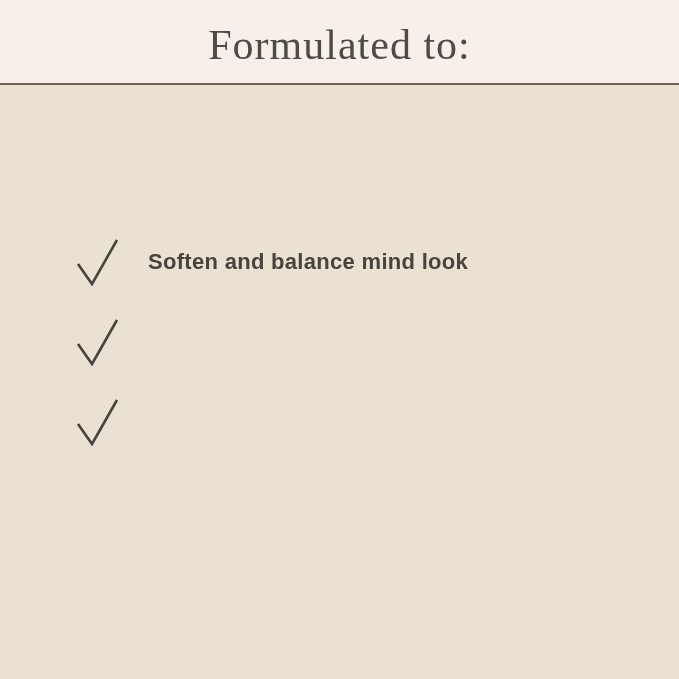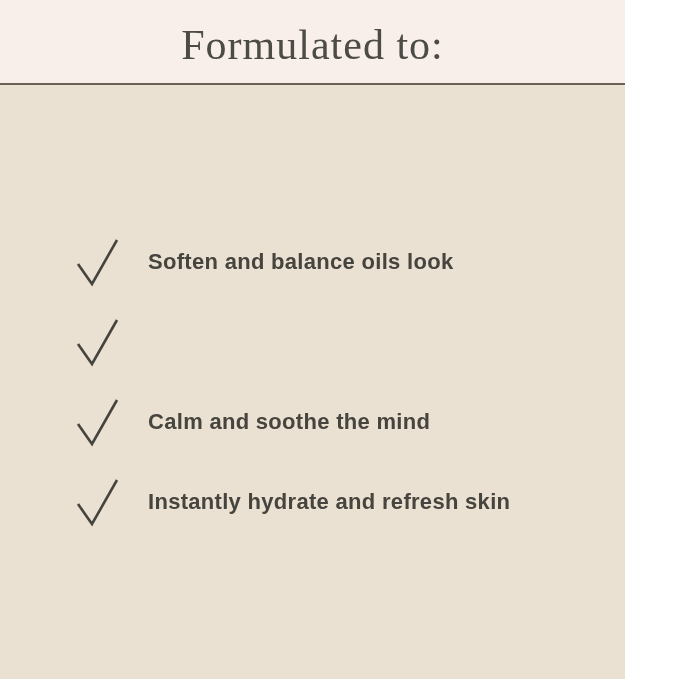--- a/index.html
+++ b/index.html
@@ -5,21 +5,21 @@
   :root {
     --bg-top: #f8efea;
     --bg-bottom: #ebe1d2;
     --divider: #6d6156;
     --heading: #4c4b45;
     --text: #46443e;
   }
   * { margin: 0; padding: 0; box-sizing: border-box; }
   html, body { background: #ffffff; }
   .panel {
-    width: 625px;
+    width: 679px;
     height: 679px;
     overflow: hidden;
     position: relative;
     font-family: "Liberation Sans", sans-serif;
   }
   .header {
     height: 83px;
     background: var(--bg-top);
     display: flex;
     align-items: center;
@@ -82,43 +82,34 @@
   <div class="divider"></div>
 
   <div class="body">
 
     <div class="row">
       <span class="check">
         <svg viewBox="0 0 44 50" fill="none" xmlns="http://www.w3.org/2000/svg">
           <polyline points="3,27 17,47 42,3" stroke="#46443e" stroke-width="2.6" stroke-linecap="butt" stroke-linejoin="miter"></polyline>
         </svg>
       </span>
-      <span class="label">Soften and balance oils look</span>
+      <span class="label">Soften and balance mind look</span>
     </div>
 
     <div class="row">
       <span class="check">
         <svg viewBox="0 0 44 50" fill="none" xmlns="http://www.w3.org/2000/svg">
           <polyline points="3,27 17,47 42,3" stroke="#46443e" stroke-width="2.6" stroke-linecap="butt" stroke-linejoin="miter"></polyline>
         </svg>
       </span>
     </div>
 
     <div class="row">
       <span class="check">
         <svg viewBox="0 0 44 50" fill="none" xmlns="http://www.w3.org/2000/svg">
           <polyline points="3,27 17,47 42,3" stroke="#46443e" stroke-width="2.6" stroke-linecap="butt" stroke-linejoin="miter"></polyline>
         </svg>
       </span>
-      <span class="label">Calm and soothe the mind</span>
     </div>
 
-    <div class="row">
-      <span class="check">
-        <svg viewBox="0 0 44 50" fill="none" xmlns="http://www.w3.org/2000/svg">
-          <polyline points="3,27 17,47 42,3" stroke="#46443e" stroke-width="2.6" stroke-linecap="butt" stroke-linejoin="miter"></polyline>
-        </svg>
-      </span>
-      <span class="label">Instantly hydrate and refresh skin</span>
-    </div>
 
   </div>
 </div>
 
 </body></html>

